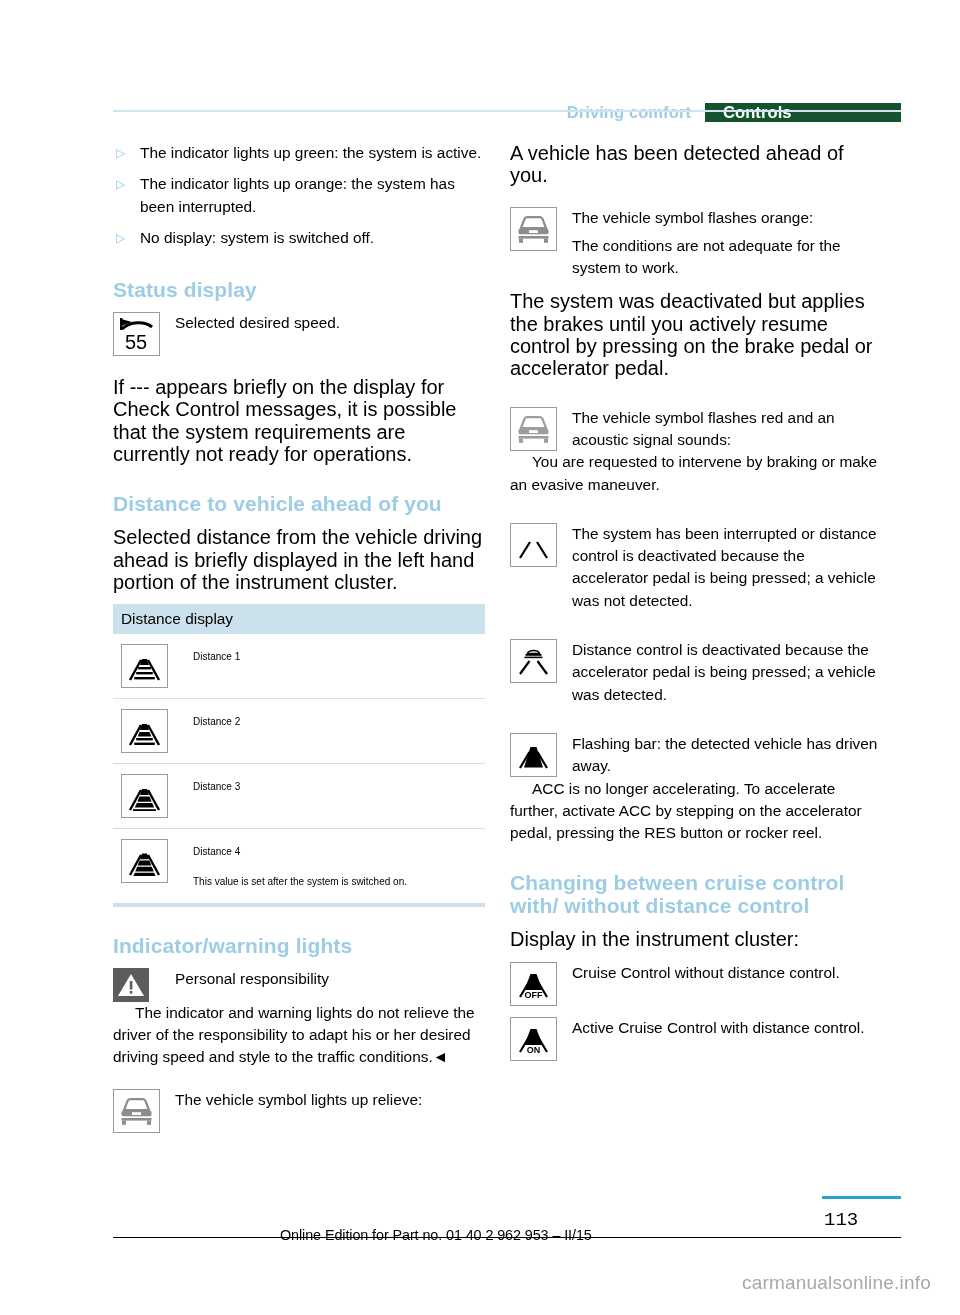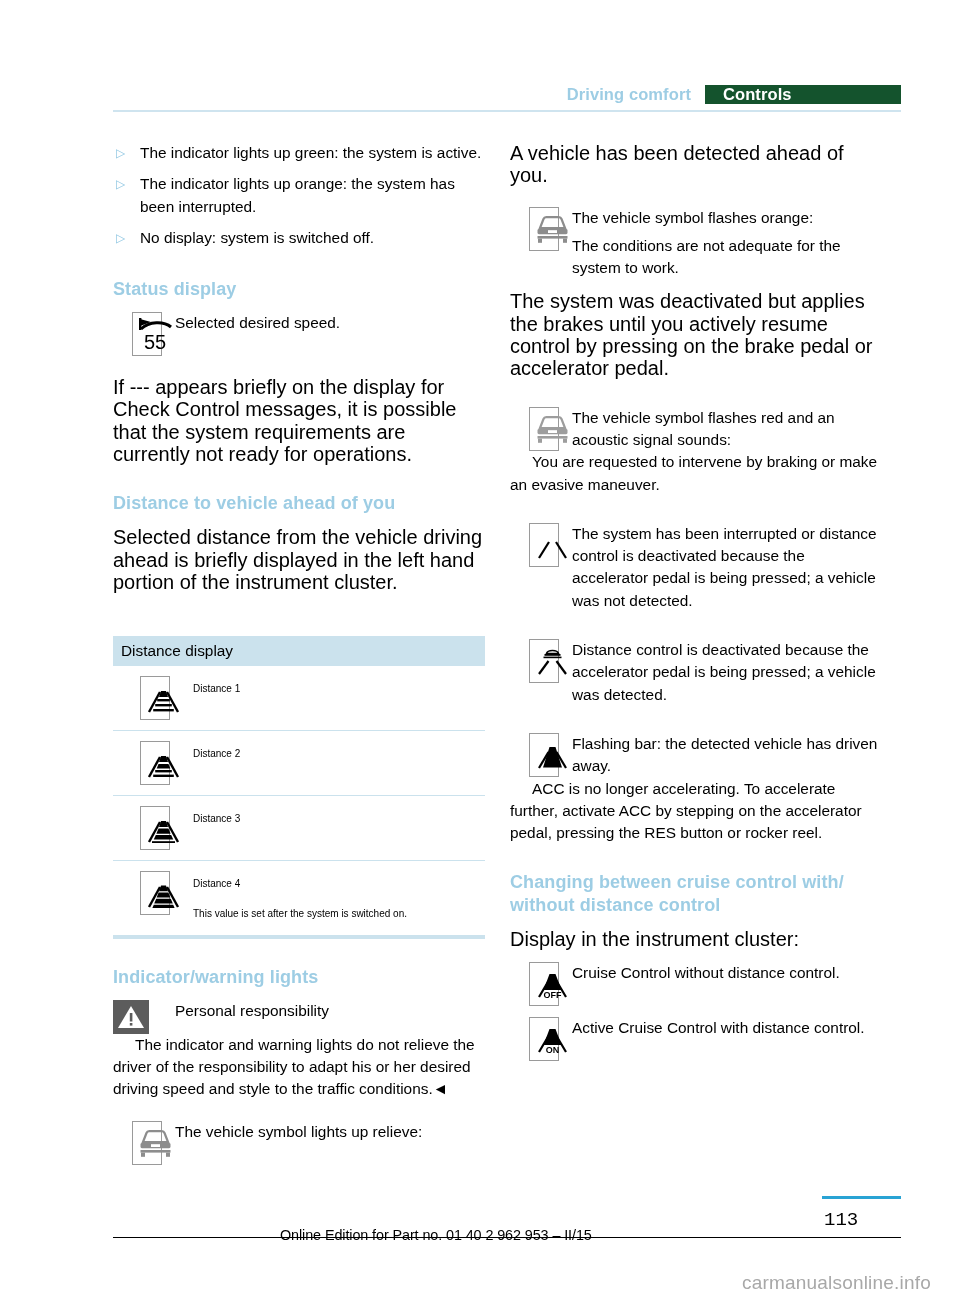--- a/index.html
+++ b/index.html
@@ -27,23 +27,23 @@
   .header {
     position: absolute;
     left: 113px;
     top: 78px;
     width: 788px;
     height: 32px;
   }
   .header-tabs {
     position: absolute;
     right: 0;
-    top: 0;
-    display: flex;
-    align-items: center;
+    top: 12px;
+    display: flex;
+    align-items: flex-end;
     height: 32px;
   }
   .header-chapter {
     color: #9dcde4;
     font-size: 16.5px;
     font-weight: bold;
     letter-spacing: 0.1px;
     padding: 0 14px 0 0;
     display: flex;
     align-items: center;
@@ -84,21 +84,21 @@
     font-size: 20px;
     line-height: 22.3px;
     color: #000;
   }
   .gap-sm { height: 11px; }
   .gap-md { height: 20px; }
   .gap-lg { height: 27px; }
 
   h2.sub {
     margin: 0;
-    font-size: 18px;
+    font-size: 21px;
     line-height: 23px;
     font-weight: bold;
     color: #9dcde4;
     letter-spacing: 0.1px;
   }
 
   
   .bullet-row {
     display: flex;
     margin-bottom: 9px;
@@ -126,27 +126,26 @@
     flex: 0 0 56px;
   }
   .icon-text {
     flex: 1 1 auto;
     font-size: 15.4px;
     line-height: 22.3px;
     padding-left: 6px;
   }
 
   .sym {
-    width: 30px;
+    width: 47px;
     height: 44px;
     box-sizing: border-box;
     border: 1px solid #9a9a9a;
     background: #ffffff;
     display: block;
-    margin-left: 19px;
   }
   .sym svg { display: block; }
 
   .runon {
     font-size: 15.4px;
     line-height: 22.3px;
   }
   .runon .lead { display: inline-block; width: 22px; }
 
   
@@ -155,21 +154,20 @@
     margin: 0;
   }
   .dtable-head {
     background: #cbe2ed;
     height: 30px;
     display: flex;
     align-items: center;
     padding-left: 8px;
     box-sizing: border-box;
     font-size: 15.4px;
-    margin-top: 32px;
   }
   .drow {
     display: flex;
     align-items: flex-start;
     border-bottom: 1.5px solid #cbe2ed;
     padding: 10px 0 10px 8px;
     box-sizing: border-box;
     min-height: 47px;
   }
   .drow .icon-cell { flex: 0 0 72px; }

